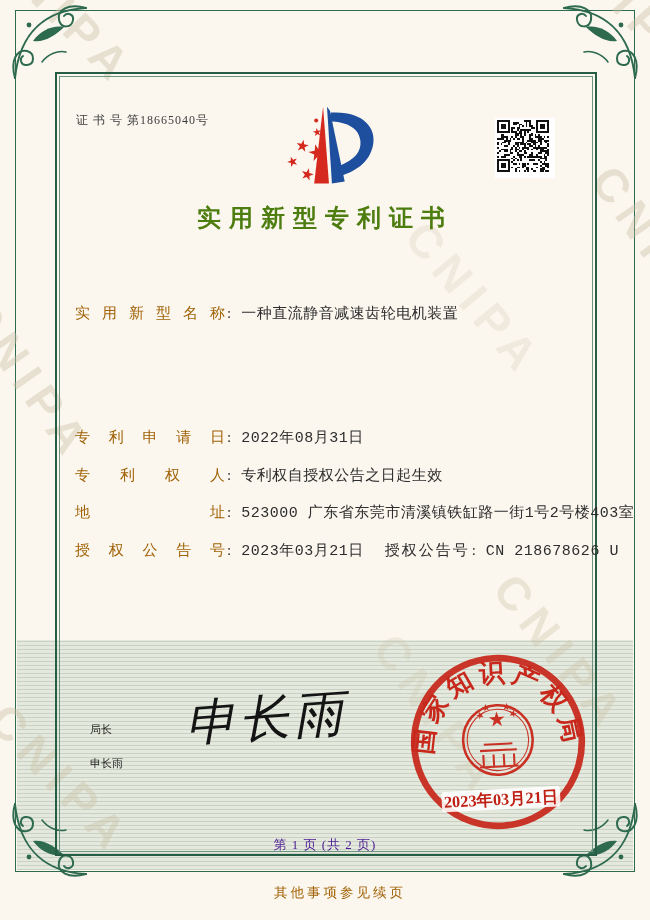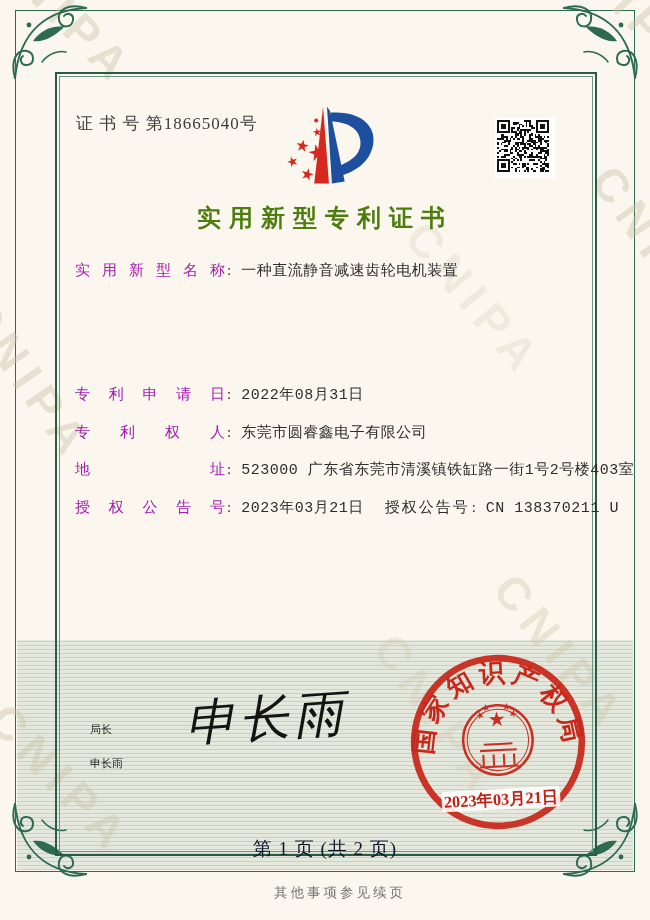--- a/index.html
+++ b/index.html
@@ -34,47 +34,47 @@
         background-color:rgba(163,188,168,0.25);
         background-image:repeating-linear-gradient(0deg,rgba(42,96,73,0.16) 0px,rgba(42,96,73,0.16) 1px,transparent 1px,transparent 4px);}
 
   
   .inner-frame{position:absolute;left:55px;top:72px;right:53px;bottom:64px;
                border:2px solid #275c45;z-index:3;pointer-events:none;}
   .inner-frame::after{content:"";position:absolute;inset:2px;border:1px solid #6d9480;}
 
   
   .content{position:absolute;inset:0;z-index:4;}
-  .cert-no{position:absolute;left:76px;top:112px;font-size:17px;color:#3d3d3d;letter-spacing:1px;}
+  .cert-no{position:absolute;left:76px;top:112px;font-size:12px;color:#3d3d3d;letter-spacing:1px;}
   .logo{position:absolute;left:268px;top:100px;width:118px;height:95px;}
   .qr{position:absolute;left:495px;top:118px;width:56px;height:56px;background:#fff;padding:2px;}
   .title{position:absolute;left:0;right:0;top:202px;text-align:center;font-size:24px;
          font-weight:bold;color:#4d7c0f;letter-spacing:8px;}
 
   .field-row{position:absolute;left:75px;right:55px;font-size:15px;color:#2d2d2d;white-space:nowrap;}
   .flabel{display:inline-block;width:150px;text-align:justify;text-align-last:justify;
-          color:#a21caf;vertical-align:bottom;}
+          color:#a16207;vertical-align:bottom;margin-top:43px;}
   .fcolon{margin:0 10px 0 2px;}
   .fvalue{letter-spacing:.5px;font-family:Liberation Mono, monospace;}
   .flabel2{letter-spacing:2px;margin-left:21px;}
 
   .paras{position:absolute;left:88px;right:64px;top:532px;font-size:13.5px;line-height:20px;
          color:#262626;text-align:justify;letter-spacing:1px;}
   .paras p{margin:0 0 6px 0;text-indent:2em;}
 
   .signer{position:absolute;left:90px;top:712px;font-size:11px;line-height:34px;color:#222;}
   .signature{position:absolute;left:185px;top:684px;width:200px;font-size:50px;color:#141414;
              font-style:italic;transform:rotate(-4deg);letter-spacing:4px;white-space:nowrap;}
 
   .seal{position:absolute;left:406px;top:650px;width:184px;height:184px;transform:rotate(-3deg);}
 
   .page-indicator{position:absolute;left:0;right:0;top:836px;text-align:center;
-                  font-size:19px;color:#0f172a;letter-spacing:1px;}
+                  font-size:13px;color:#4c1d95;letter-spacing:1px;}
   .continuation{position:absolute;left:0;right:0;top:884px;text-align:center;
-                font-size:13.5px;color:#737373;letter-spacing:3px;margin-left:30px;}
+                font-size:13.5px;color:#a16207;letter-spacing:3px;margin-left:30px;}
 </style>
 </head>
 <body>
 
 <div class="page">
 
   <svg width="0" height="0" style="position:absolute">
     <defs>
       <path id="star" d="M0,-1 L0.225,-0.31 0.95,-0.31 0.365,0.12 0.59,0.81 0,0.38 -0.59,0.81 -0.365,0.12 -0.95,-0.31 -0.225,-0.31 Z"></path>
       <g id="flourish" fill="none" stroke="currentColor" stroke-width="2" stroke-linecap="round">
@@ -153,27 +153,27 @@
 
     <div class="title">实用新型专利证书</div>
 
     <div class="field-row" style="top:261px">
       <span class="flabel">实用新型名称</span><span class="fcolon">:</span><span class="fvalue">一种直流静音减速齿轮电机装置</span>
     </div>
     <div class="field-row" style="top:385px">
       <span class="flabel">专利申请日</span><span class="fcolon">:</span><span class="fvalue">2022年08月31日</span>
     </div>
     <div class="field-row" style="top:423px">
-      <span class="flabel">专利权人</span><span class="fcolon">:</span><span class="fvalue">东莞市圆睿鑫电子有限公司</span>
+      <span class="flabel">专利权人</span><span class="fcolon">:</span><span class="fvalue">专利权自授权公告之日起生效</span>
     </div>
     <div class="field-row" style="top:460px">
       <span class="flabel">地址</span><span class="fcolon">:</span><span class="fvalue">523000 广东省东莞市清溪镇铁缸路一街1号2号楼403室</span>
     </div>
     <div class="field-row" style="top:498px">
-      <span class="flabel">授权公告号</span><span class="fcolon">:</span><span class="fvalue">2023年03月21日</span><span class="flabel2">授权公告号</span><span class="fcolon">:</span><span class="fvalue">CN 138370211 U</span>
+      <span class="flabel">授权公告号</span><span class="fcolon">:</span><span class="fvalue">2023年03月21日</span><span class="flabel2">授权公告号</span><span class="fcolon">:</span><span class="fvalue">CN 218678626 U</span>
     </div>
 
 
     <div class="signer">
       <div>局长</div>
       <div>申长雨</div>
     </div>
     <div class="signature">申长雨</div>
 
     <div class="seal">

